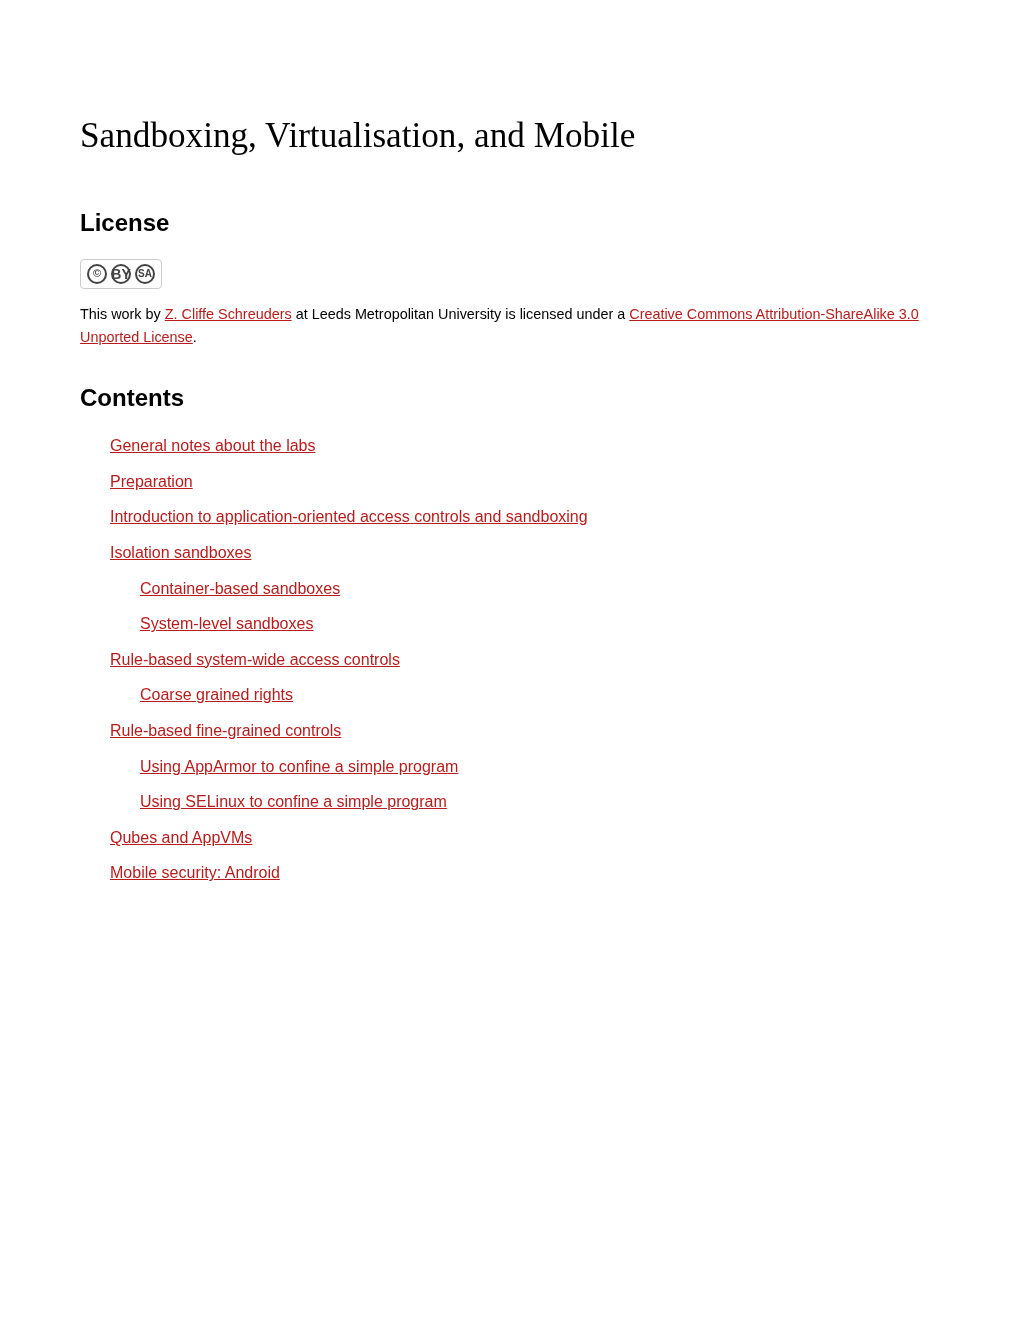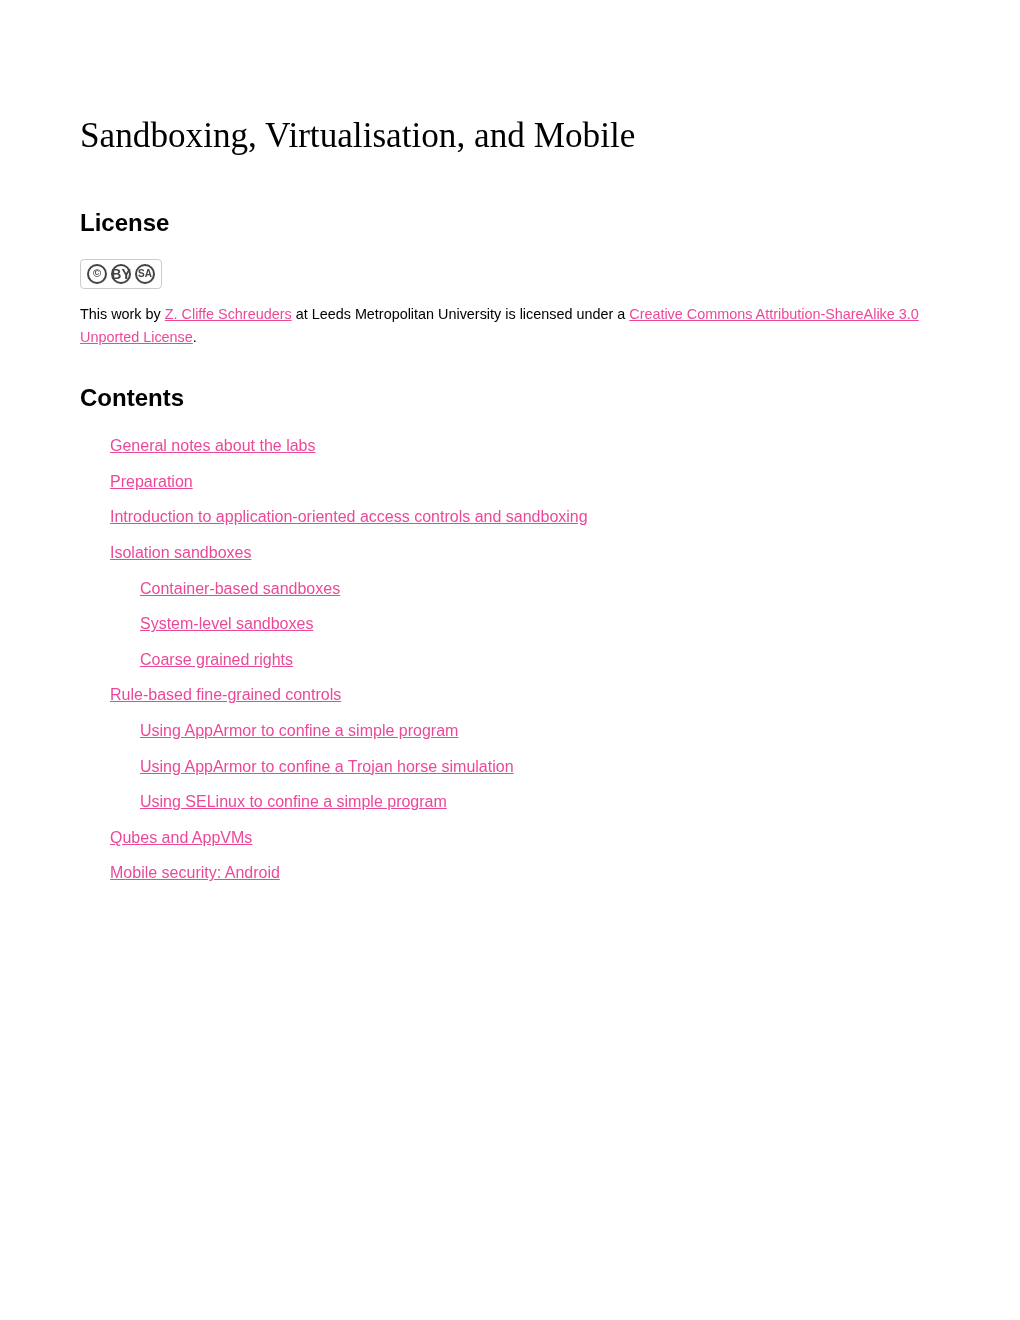--- a/index.html
+++ b/index.html
@@ -61,21 +61,21 @@
     }
 
     .license-text {
       font-size: 0.9em;
       margin-bottom: 30px;
       font-family: Arial, sans-serif;
       color: #000;
     }
 
     a {
-      color: #ec4899;
+      color: #b91c1c;
       text-decoration: underline;
       text-align: right;
     }
 
     .contents-list {
       list-style: none;
       margin-top: 14px;
     }
 
     .contents-list li {
@@ -121,23 +121,23 @@
 
 <h2>Contents</h2>
 
 <ul class="contents-list" id="contents-list">
 <li class="level1"><a href="#">General notes about the labs</a></li>
     <li class="level1"><a href="#">Preparation</a></li>
     <li class="level1"><a href="#">Introduction to application-oriented access controls and sandboxing</a></li>
     <li class="level1"><a href="#">Isolation sandboxes</a></li>
     <li class="level2"><a href="#">Container-based sandboxes</a></li>
     <li class="level2"><a href="#">System-level sandboxes</a></li>
+    <li class="level1"><a href="#">Rule-based system-wide access controls</a></li>
     <li class="level2"><a href="#">Coarse grained rights</a></li>
     <li class="level1"><a href="#">Rule-based fine-grained controls</a></li>
     <li class="level2"><a href="#">Using AppArmor to confine a simple program</a></li>
-    <li class="level2"><a href="#">Using AppArmor to confine a Trojan horse simulation</a></li>
     <li class="level2"><a href="#">Using SELinux to confine a simple program</a></li>
     <li class="level1"><a href="#">Qubes and AppVMs</a></li>
     <li class="level1"><a href="#">Mobile security: Android</a></li>
   </ul>
 
 
 
 
 </body></html>

